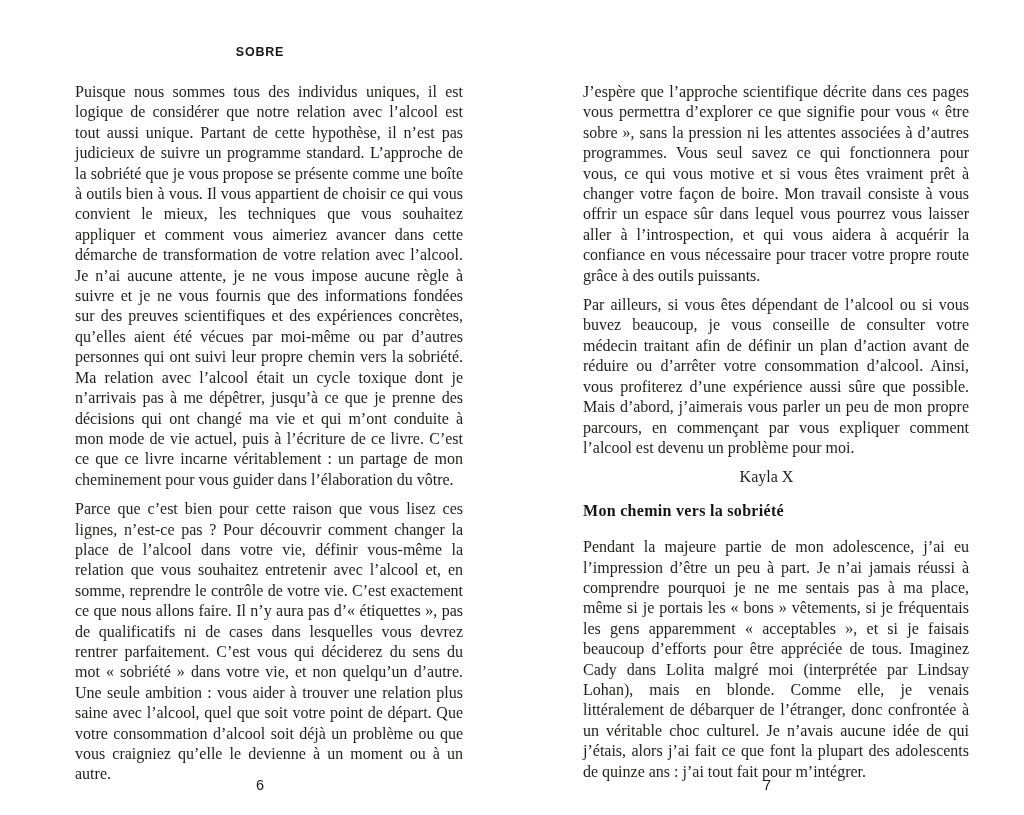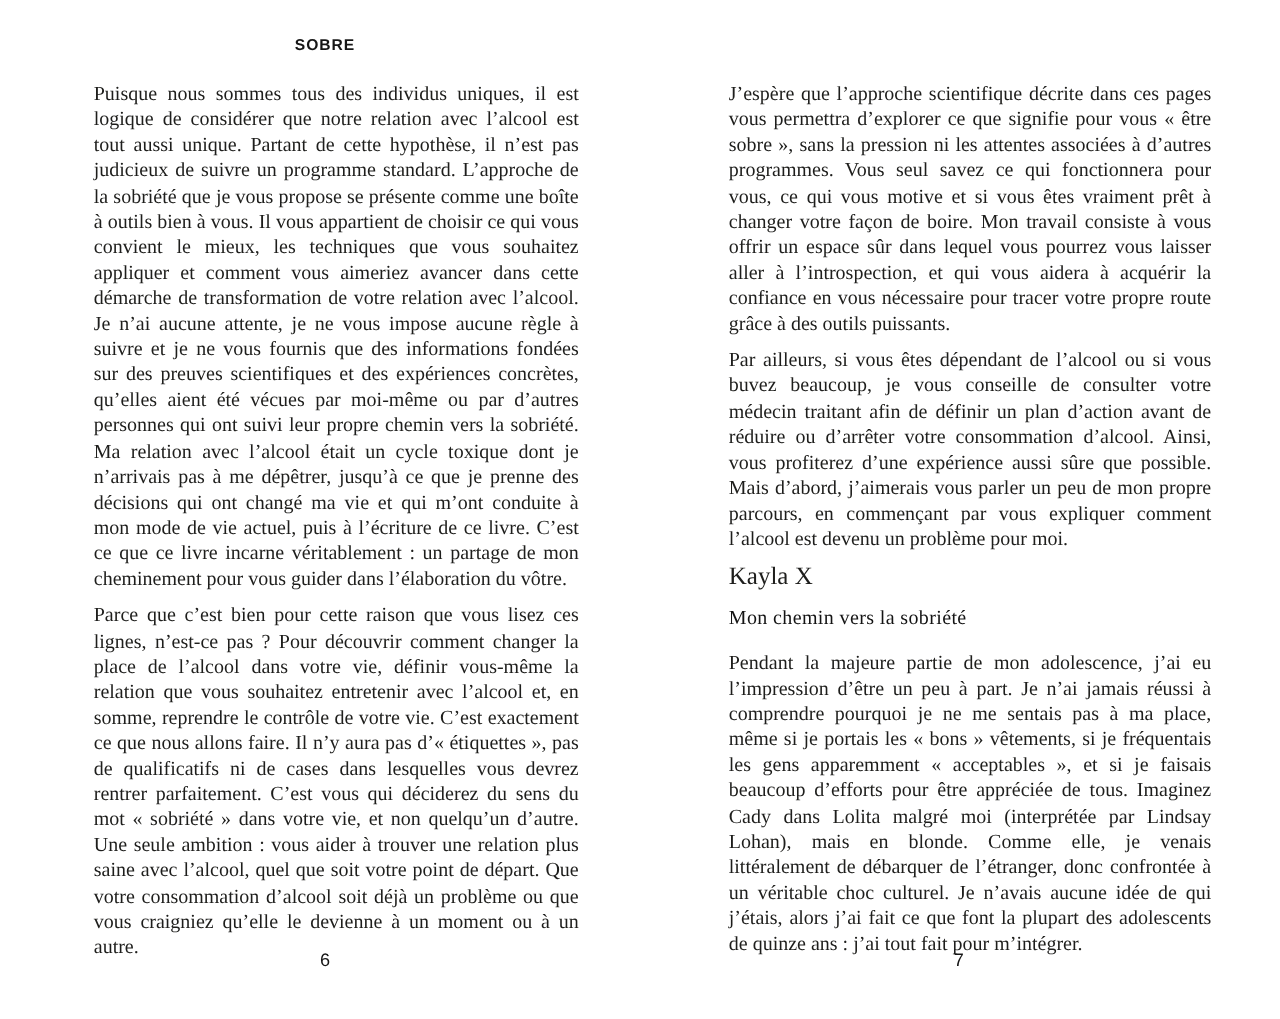--- a/index.html
+++ b/index.html
@@ -10,21 +10,21 @@
   body {
     position: relative;
     width: 1024px;
     height: 815px;
     overflow: hidden;
     font-family: "Liberation Serif", serif;
     color: #1e1e1c;
   }
   .page {
     position: absolute;
-    top: 0;
+    top: 16px;
     height: 662px;
   }
   .page-left  { left: 75px;  width: 388px; }
   .page-right { left: 583px; width: 386px; }
 
   .running-head {
     position: absolute;
     top: 29px;
     left: -9px;
     right: 9px;
@@ -45,28 +45,28 @@
     margin: 0 0 9px 0;
     font-size: 16px;
     line-height: 20.4px;
     text-align: justify;
     hyphens: auto;
     -webkit-hyphens: auto;
   }
   .signature {
     margin: 2px 0 13px 0;
     padding-right: 19px;
-    text-align: left;
-    font-size: 20px;
+    text-align: center;
+    font-size: 16px;
     line-height: 20.4px;
   }
   .section-heading {
     margin: 1px 0 16px 0;
     font-size: 16px;
-    font-weight: 400;
+    font-weight: 700;
     letter-spacing: 0.3px;
     line-height: 20.4px;
     color: #141414;
   }
   .folio {
     position: absolute;
     top: 761px;
     left: -9px;
     right: 9px;
     text-align: center;

